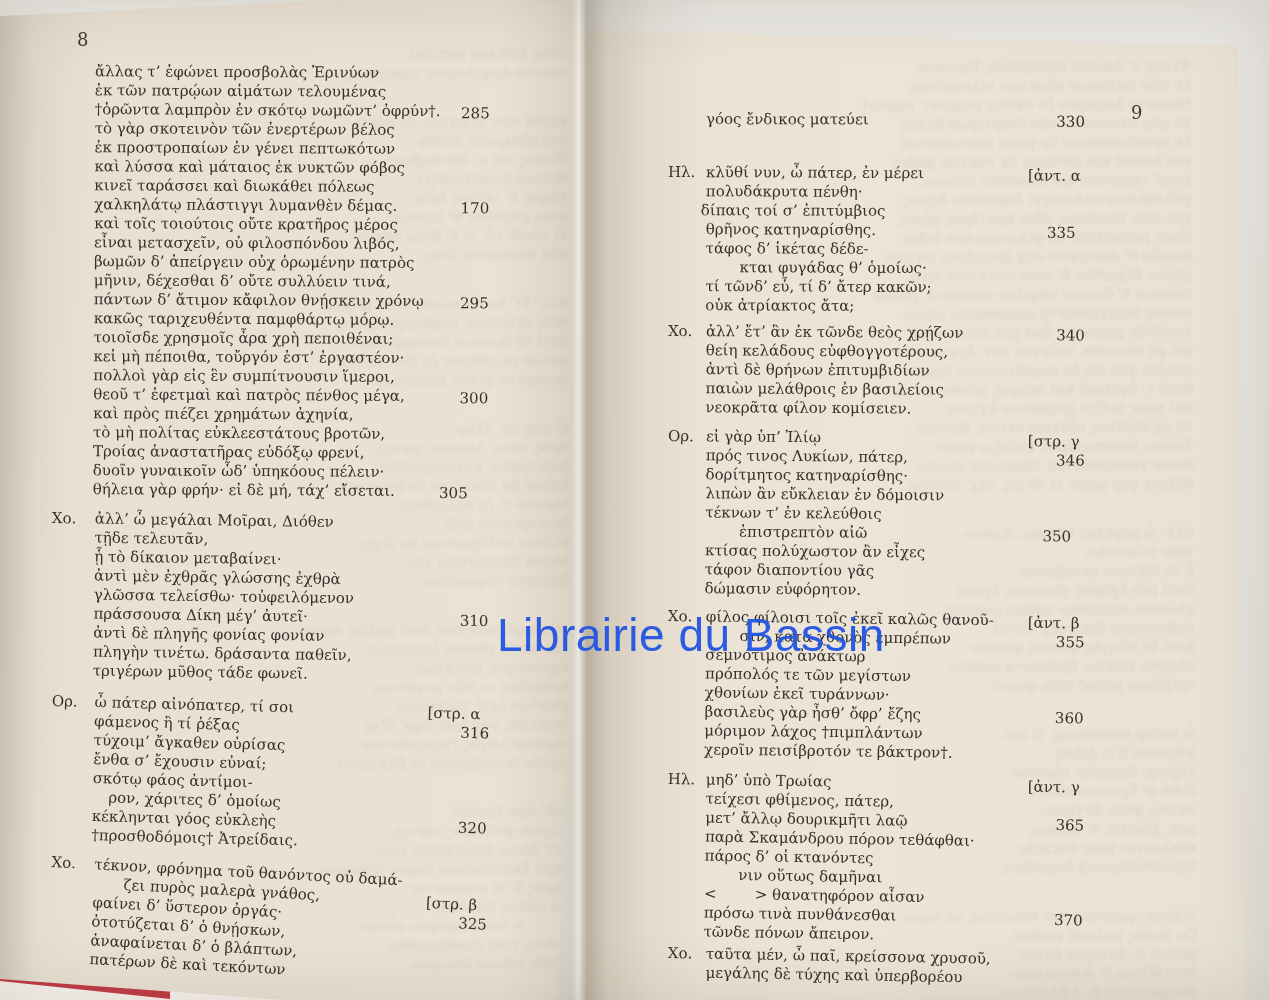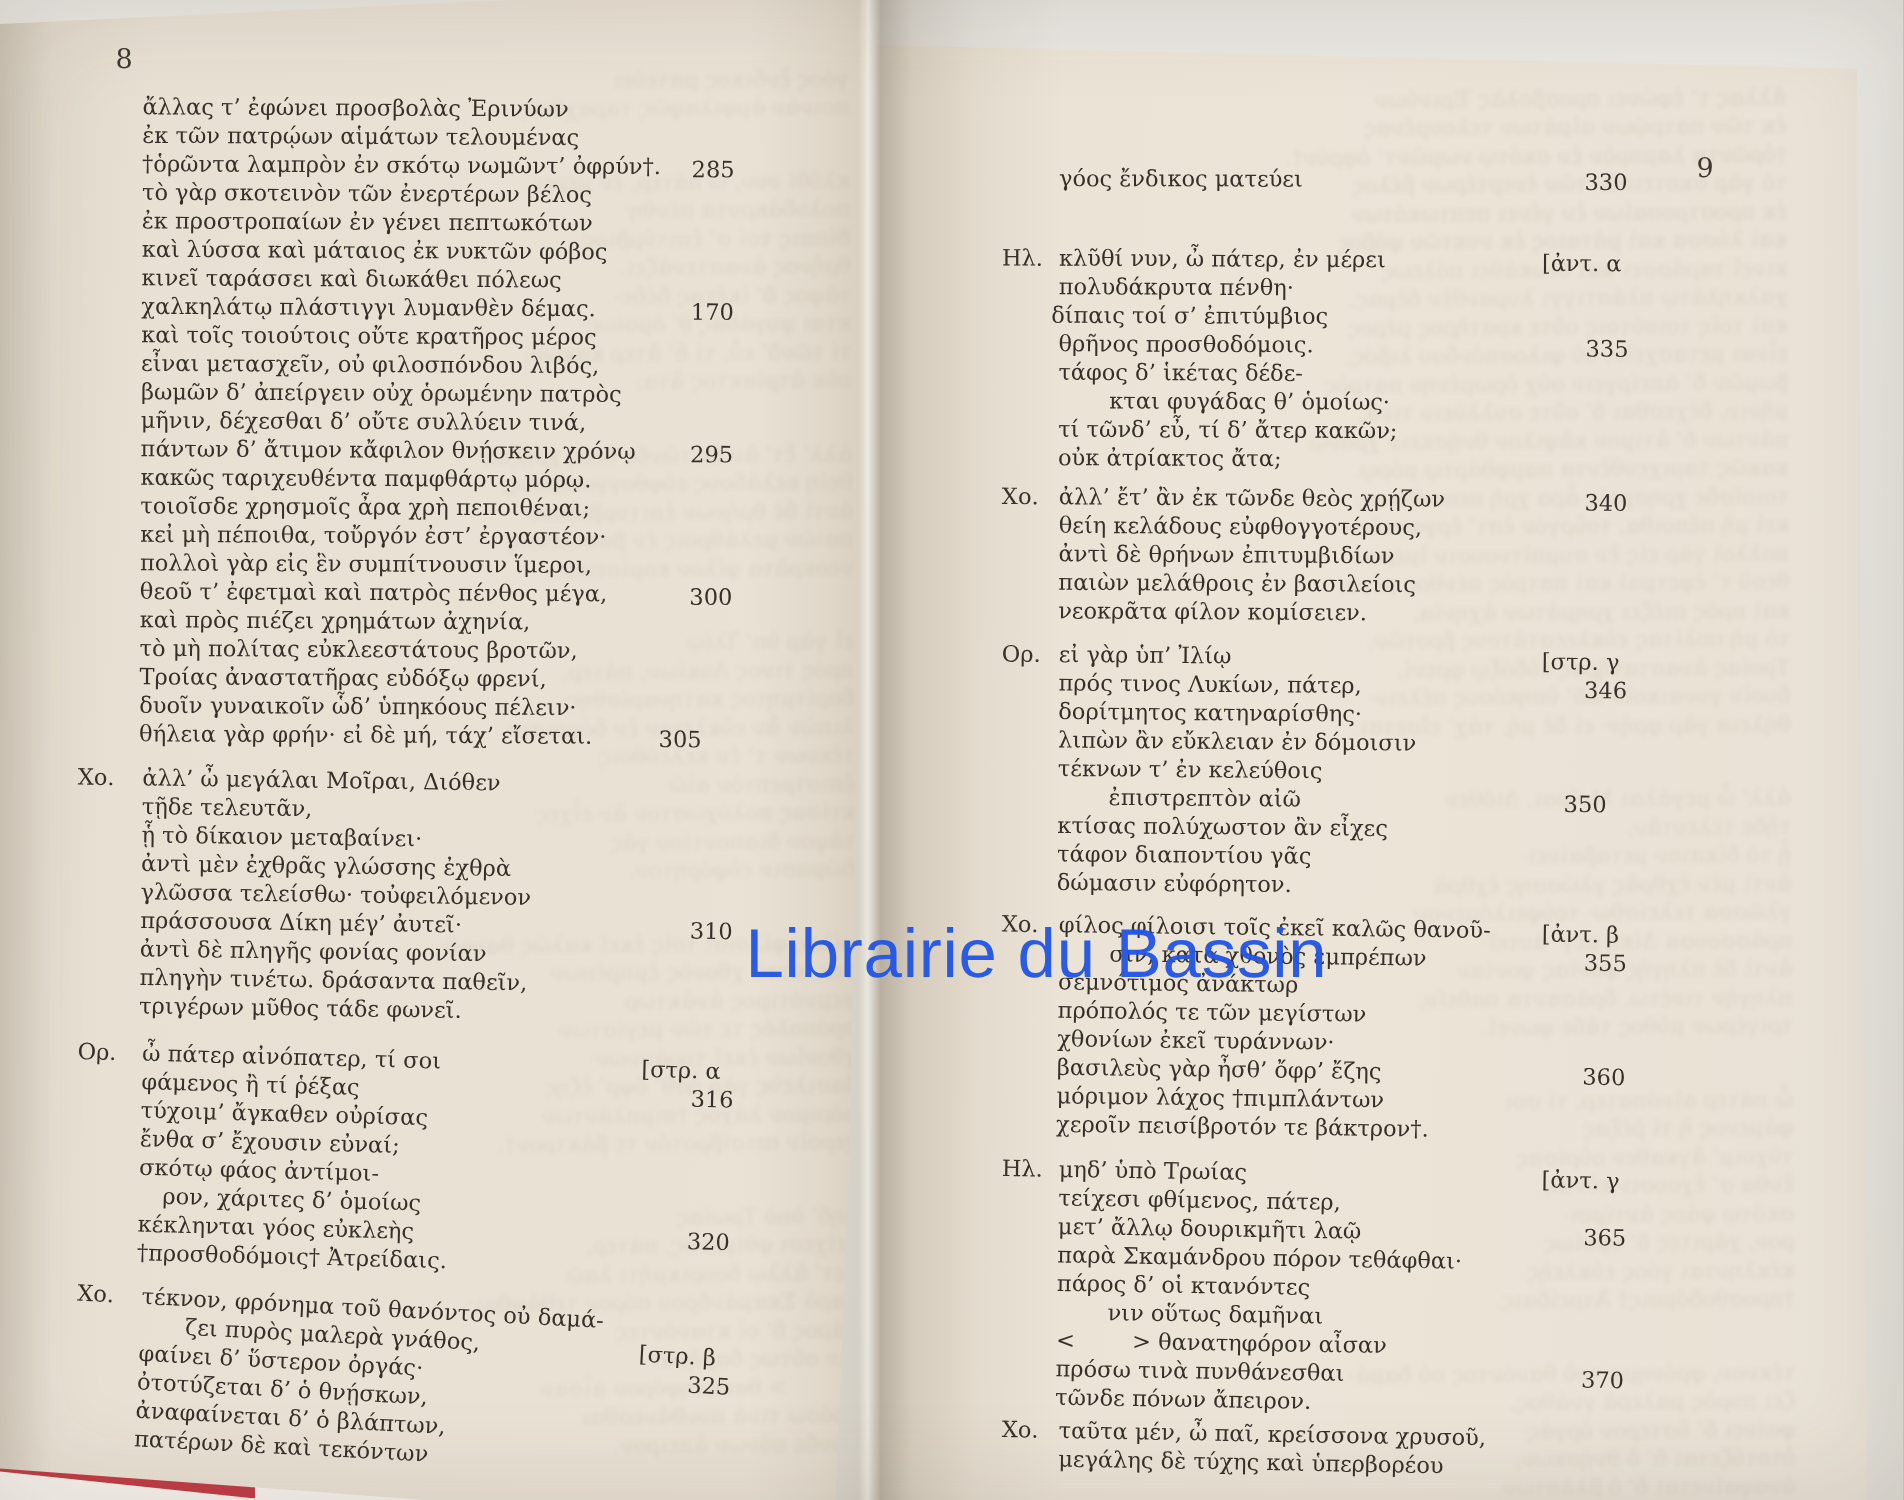--- a/index.html
+++ b/index.html
@@ -237,21 +237,21 @@
       </div>
     <div class="pagenum pright">9</div>
   <div class="stanza" style="left: 668px; top: 110px; width: 417px; transform: rotate(0.1deg); transform-origin: 0px 0px; color: rgb(53, 49, 42);">
         <div class="line"><span class="txt" style="margin-left: 38px;">γόος ἔνδικος ματεύει</span><span class="lnum" style="left: 349px; width: 68px;">330</span></div>
       </div>
       <div class="stanza" style="left: 668px; top: 163px; width: 417px; transform: rotate(0.25deg); transform-origin: 0px 0px; color: rgb(53, 49, 42);">
         <span class="speaker">Ηλ.</span>
         <div class="line"><span class="txt" style="margin-left: 38px;">κλῦθί νυν, ὦ πάτερ, ἐν μέρει</span><span class="mrg" style="left: 360px;">[ἀντ. α</span></div>
         <div class="line"><span class="txt" style="margin-left: 38px;">πολυδάκρυτα πένθη·</span></div>
         <div class="line"><span class="txt" style="margin-left: 33px;">δίπαις τοί σ’ ἐπιτύμβιος</span></div>
-        <div class="line"><span class="txt" style="margin-left: 38px;">θρῆνος προσθοδόμοις.</span><span class="lnum" style="left: 350px; width: 68px;">335</span></div>
+        <div class="line"><span class="txt" style="margin-left: 38px;">θρῆνος κατηναρίσθης.</span><span class="lnum" style="left: 340px; width: 68px;">335</span></div>
         <div class="line"><span class="txt" style="margin-left: 38px;">τάφος δ’ ἱκέτας δέδε-</span></div>
         <div class="line"><span class="txt" style="margin-left: 72px;">κται φυγάδας θ’ ὁμοίως·</span></div>
         <div class="line"><span class="txt" style="margin-left: 38px;">τί τῶνδ’ εὖ, τί δ’ ἄτερ κακῶν;</span></div>
         <div class="line"><span class="txt" style="margin-left: 38px;">οὐκ ἀτρίακτος ἄτα;</span></div>
       </div>
       <div class="stanza" style="left: 668px; top: 322px; width: 417px; transform: rotate(0.35deg); transform-origin: 0px 0px; color: rgb(53, 49, 42);">
         <span class="speaker">Χο.</span>
         <div class="line"><span class="txt" style="margin-left: 38px;">ἀλλ’ ἔτ’ ἂν ἐκ τῶνδε θεὸς χρῄζων</span><span class="lnum" style="left: 349px; width: 68px;">340</span></div>
         <div class="line"><span class="txt" style="margin-left: 38px;">θείη κελάδους εὐφθογγοτέρους,</span></div>
         <div class="line"><span class="txt" style="margin-left: 38px;">ἀντὶ δὲ θρήνων ἐπιτυμβιδίων</span></div>

